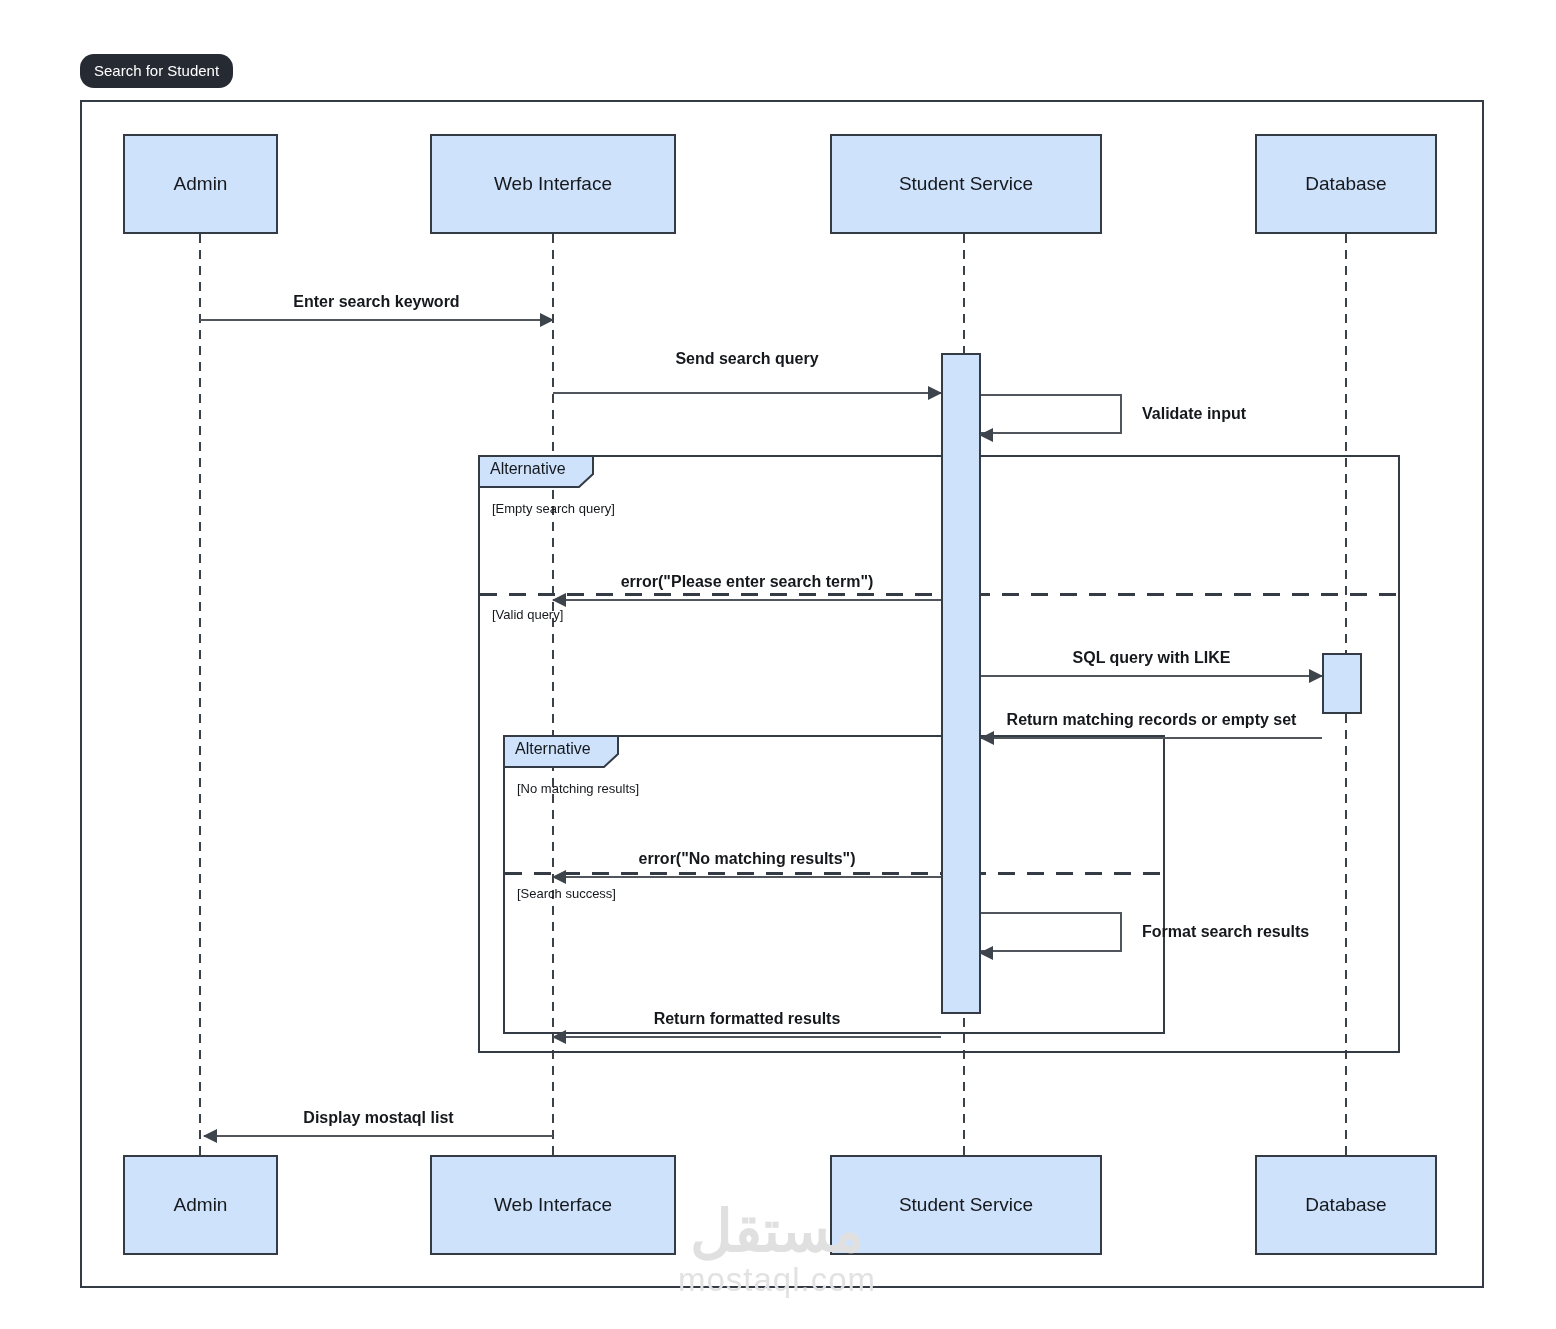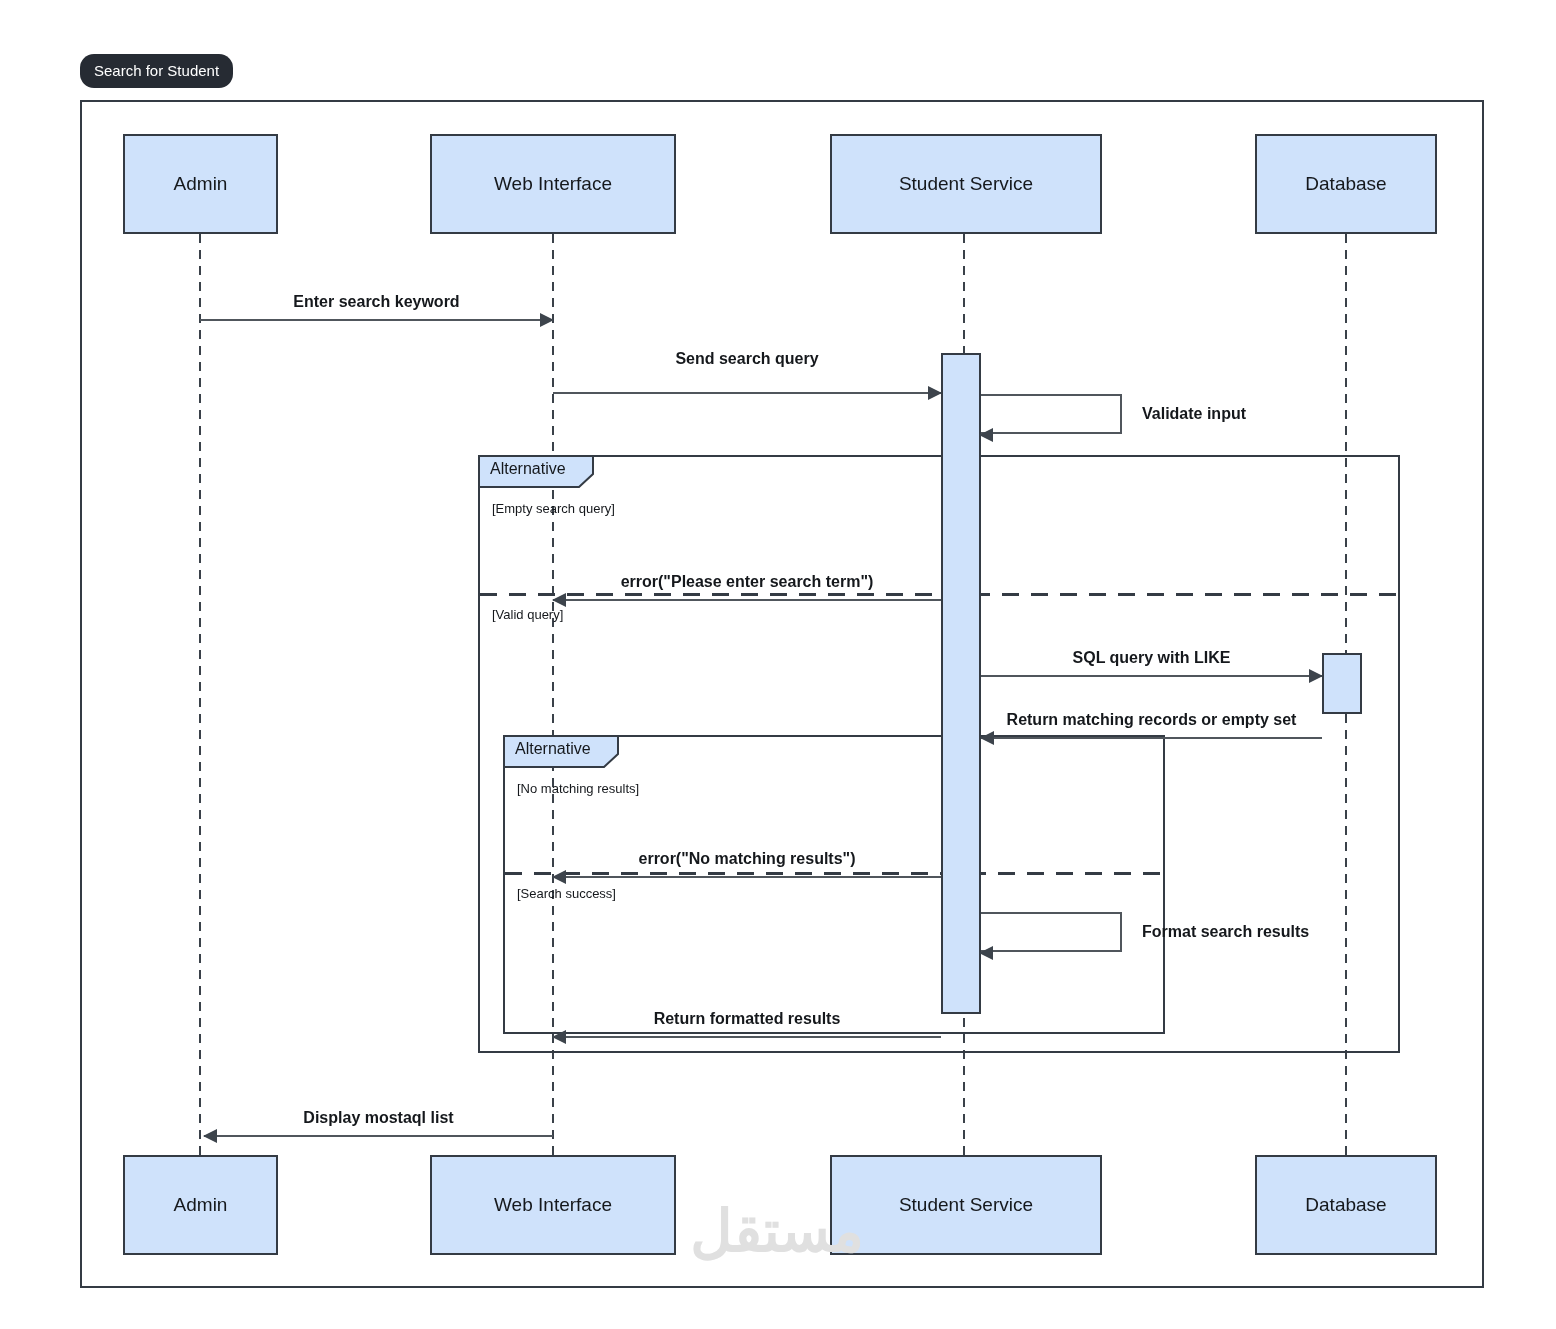--- a/index.html
+++ b/index.html
@@ -221,15 +221,16 @@
   </div>
   <div class="pbox" style="left:830px; top:1155px; width:272px;">
     <span>Student Service</span>
   </div>
   <div class="pbox" style="left:1255px; top:1155px; width:182px;">
     <span>Database</span>
   </div>
 
   <div class="watermark">
     <div class="wm-logo">مستقل</div>
+    <div class="wm-domain">mostaql.com</div>
   </div>
 
 </div>
 
 </body></html>

